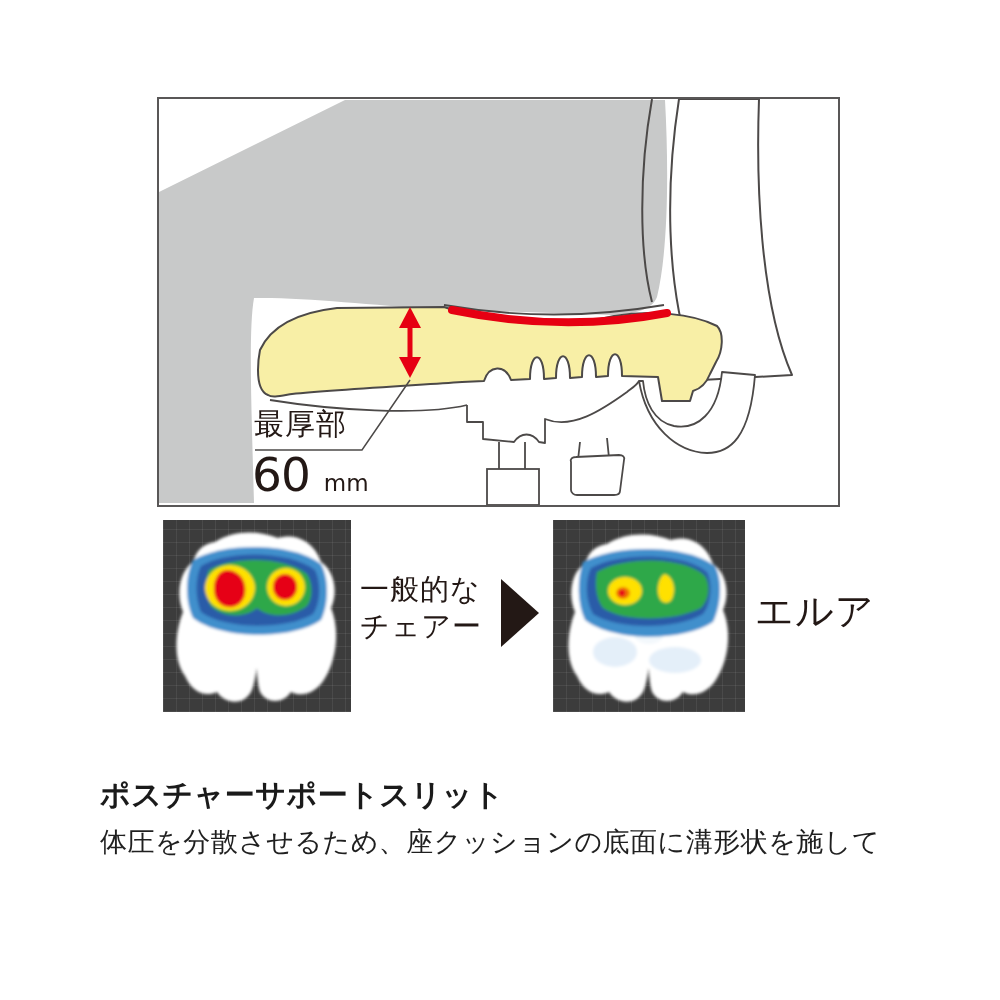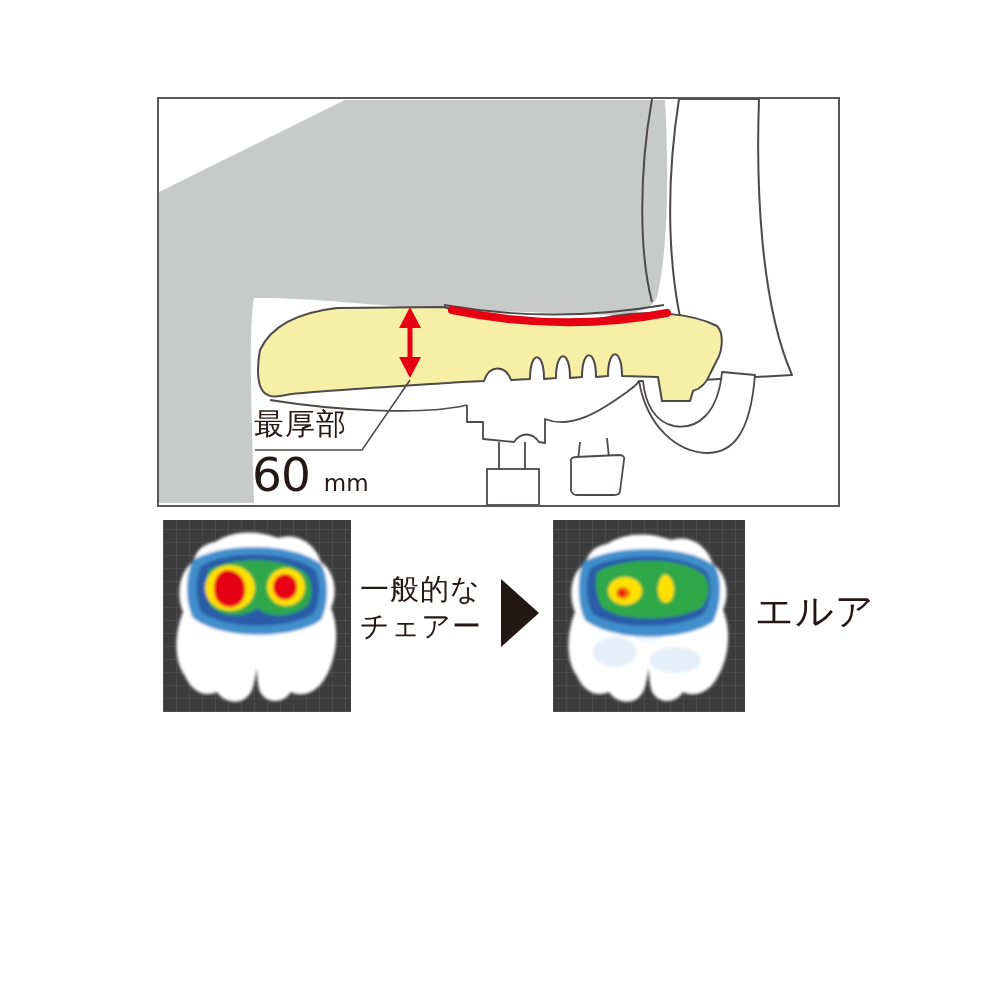--- a/index.html
+++ b/index.html
@@ -153,16 +153,18 @@
         <ellipse cx="72" cy="71" rx="17" ry="14" fill="#FFE100"></ellipse>
         <path d="M 114,55 C 121,59 123,70 119,79 C 116,84 110,84 107,79 C 103,72 105,61 109,56 C 111,54 112,54 114,55 Z" fill="#FFE100"></path>
         <ellipse cx="70" cy="73" rx="7" ry="6" fill="#F07800"></ellipse>
         <circle cx="69" cy="73" r="3.4" fill="#E60012"></circle>
       </g>
     </svg>
   </div>
 
   <div class="caption-right">エルア</div>
 
+  <div class="desc-heading">ポスチャーサポートスリット</div>
   <div class="desc-body">
+    <div>体圧を分散させるため、座クッションの底面に溝形状を施して</div>
   </div>
 
 </div>
 
 </body></html>

